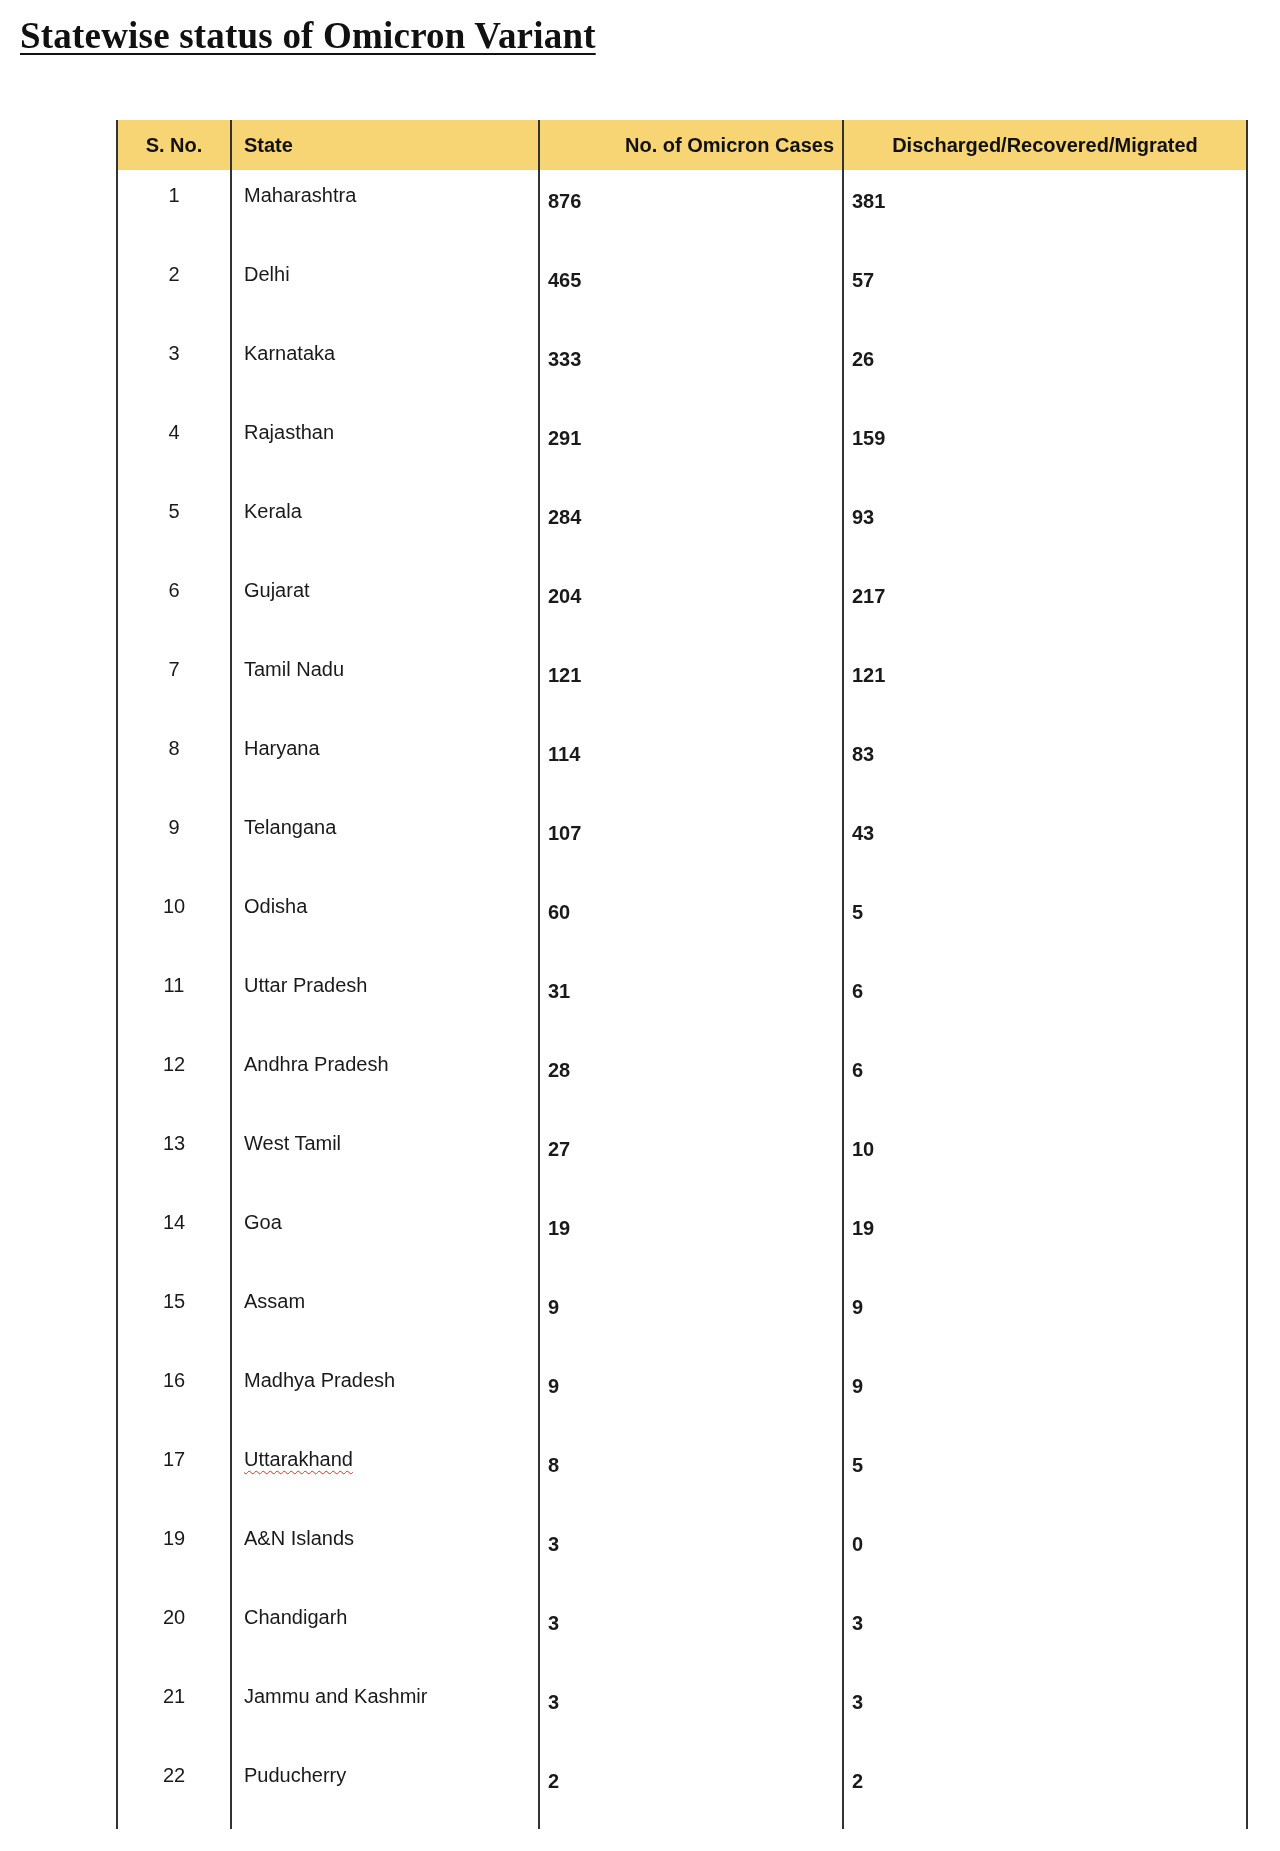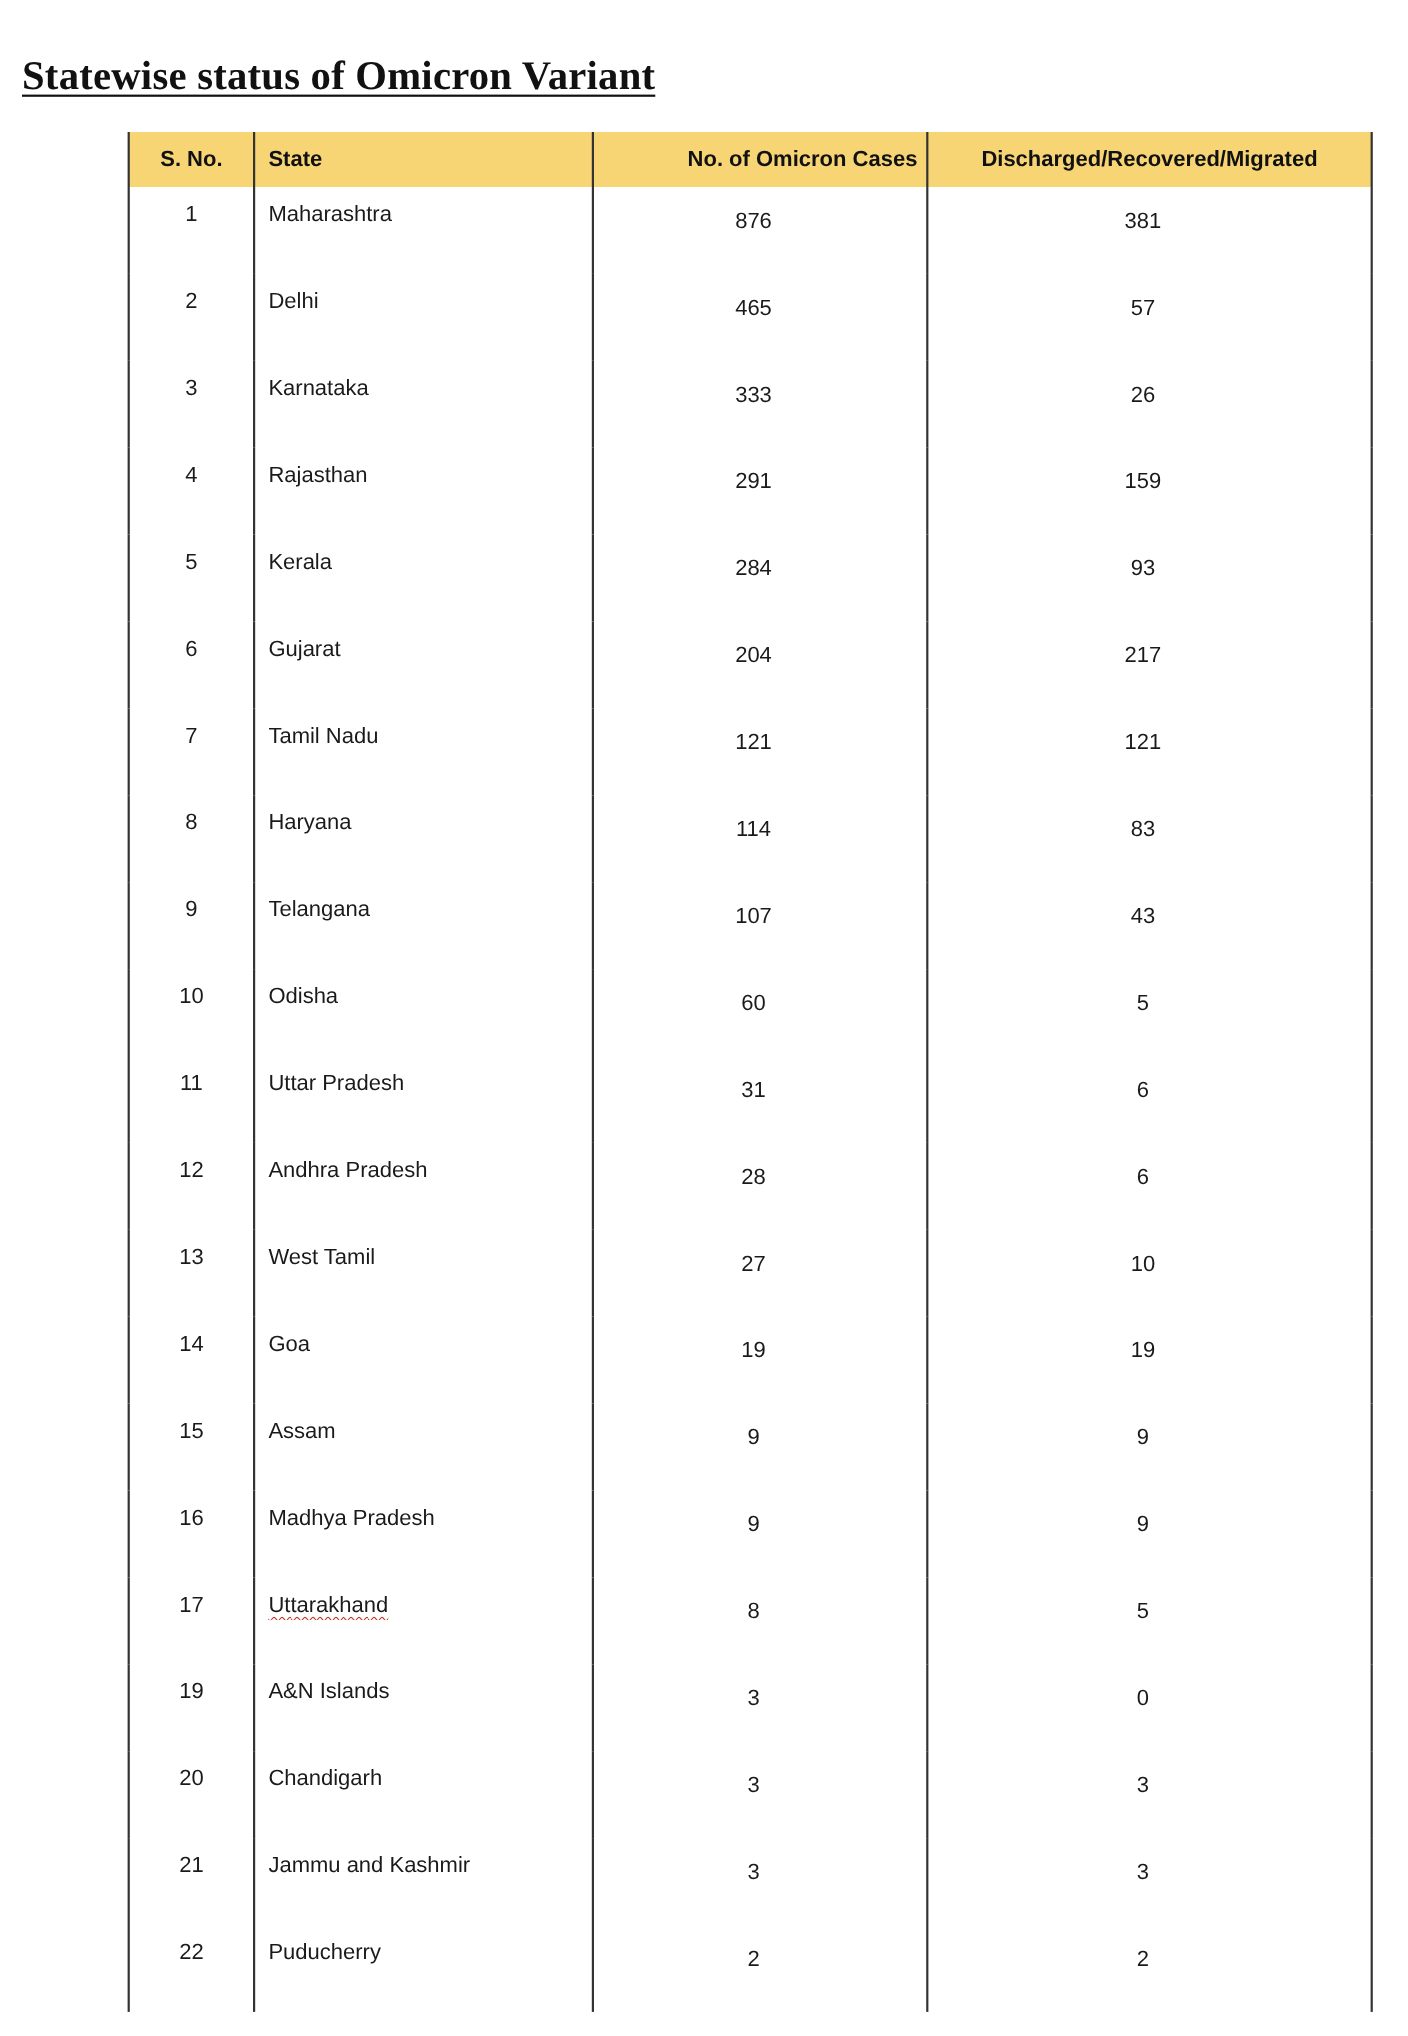--- a/index.html
+++ b/index.html
@@ -1,42 +1,42 @@
 <!DOCTYPE html>
 <html><head>
 <meta charset="utf-8">
 <style>
   html, body { margin: 0; padding: 0; background: #ffffff; }
   body { width: 1280px; height: 1851px; position: relative; overflow: hidden; font-family: "Liberation Sans", sans-serif; color: #1a1a1a; }
   .title {
     position: absolute; left: 20px; top: 14px;
     font-family: "Liberation Serif", serif; font-weight: bold; font-size: 37px;
     text-decoration: underline; text-decoration-thickness: 2px; text-underline-offset: 5px;
-    color: #111; white-space: nowrap; letter-spacing: 0.2px; margin-top: 34px;
+    color: #111; white-space: nowrap; letter-spacing: 0.2px;
   }
   table.grid {
     position: absolute; left: 116px; top: 120px; width: 1130px;
     border-collapse: collapse; table-layout: fixed;
   }
   col.c1 { width: 114px; } col.c2 { width: 308px; } col.c3 { width: 304px; } col.c4 { width: 404px; }
   thead th {
     background: #f7d574; height: 38px; font-weight: bold; font-size: 20px; color: #111;
     border-left: 2px solid #333; border-right: 2px solid #333; padding: 6px 8px;
   }
   thead th.sno { text-align: center; }
   thead th.state { text-align: left; padding-left: 12px; }
   thead th.cases { text-align: right; }
   thead th.disch { text-align: center; }
   tbody td {
     height: 59px; font-size: 20px; border-left: 2px solid #333; border-right: 2px solid #333;
     padding: 0 8px; vertical-align: middle;
   }
   tbody td.sno { text-align: center; vertical-align: top; padding-top: 14px; }
   tbody td.state { text-align: left; padding-left: 12px; vertical-align: top; padding-top: 14px; }
-  tbody td.num { text-align: center; padding-right: 20px; vertical-align: top; padding-top: 20px; }
+  tbody td.num { text-align: left; padding-right: 20px; vertical-align: top; padding-top: 20px; font-weight: bold; }
   .wavy { text-decoration: underline wavy #c0392b; text-decoration-thickness: 1px; text-underline-offset: 4px; }
 </style>
 </head>
 <body>
 
 <div class="title">Statewise status of Omicron Variant</div>
 
 <table class="grid">
   <colgroup>
       <col class="c1">

